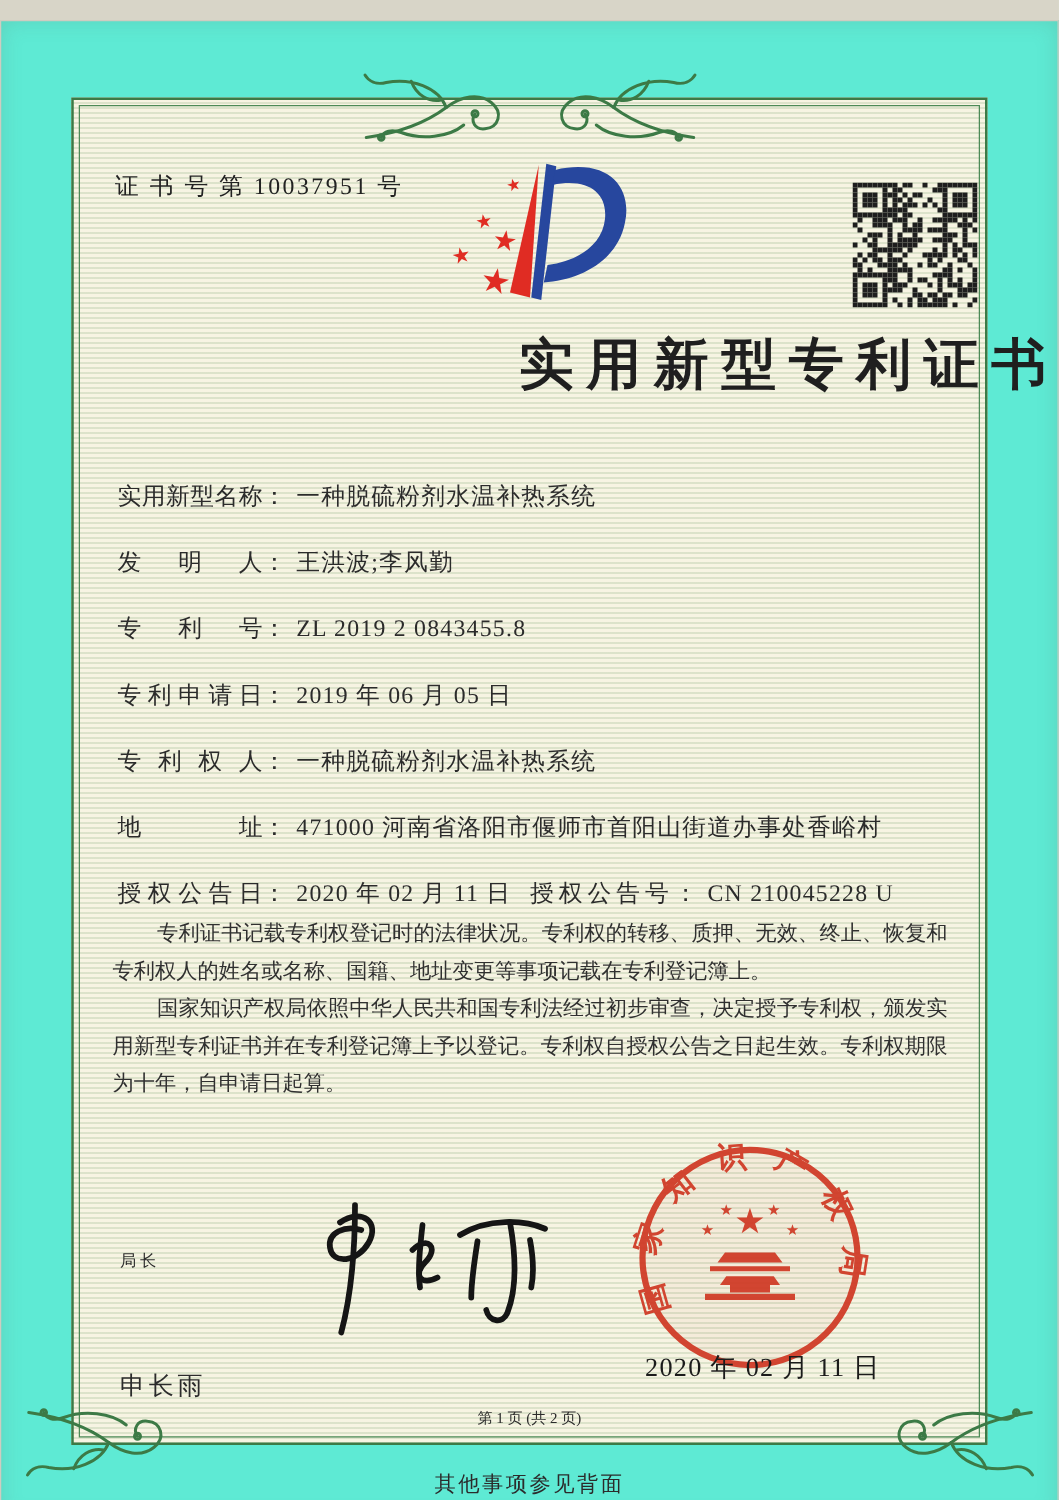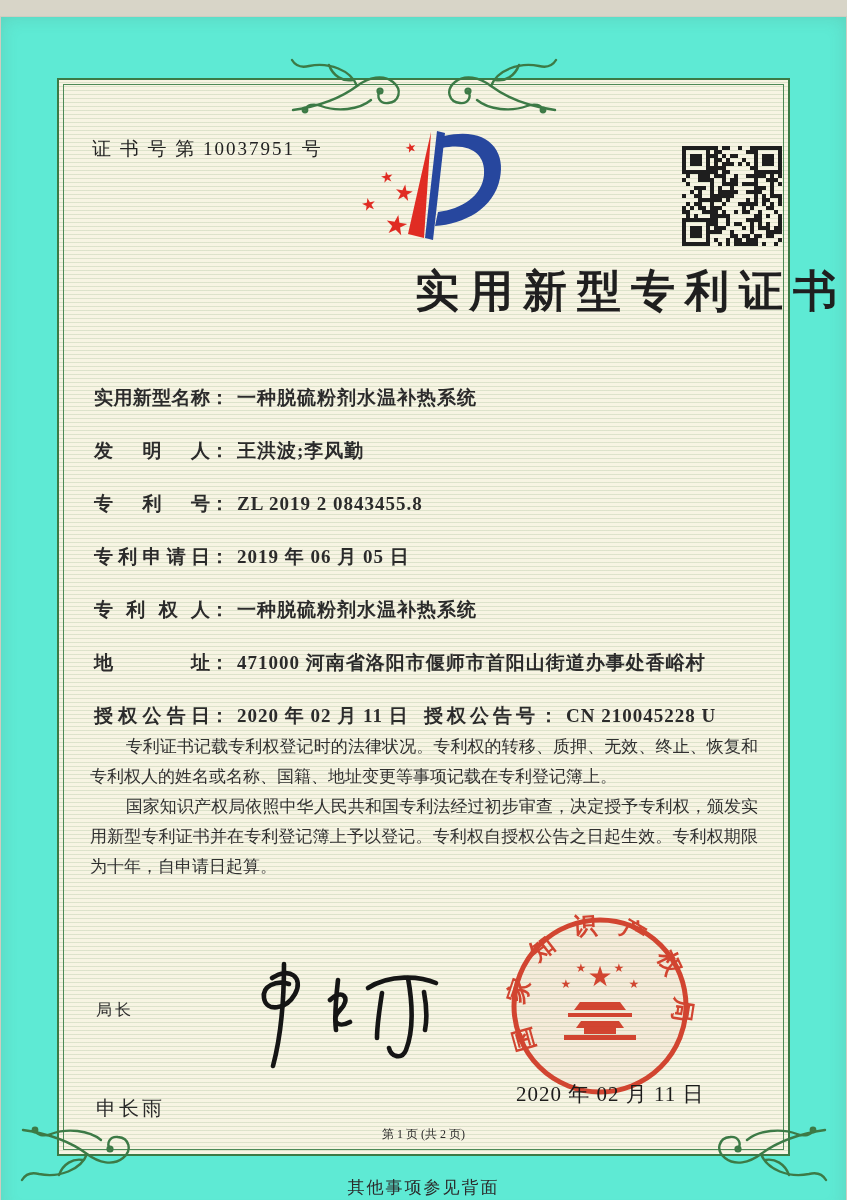--- a/index.html
+++ b/index.html
@@ -30,38 +30,38 @@
 
   .logo{position:absolute; left:332px; top:106px; width:180px; height:134px;}
   .qr{position:absolute; left:682px; top:130px; width:100px; height:100px;}
 
   .title{
     position:absolute; left:0; top:246px; width:847px; text-align:right;
     font-size:44px; font-weight:700; letter-spacing:10px; color:#1f1f1f;
   }
 
   .fields{position:absolute; left:94px; top:368px; width:680px; font-size:19px;}
-  .row{line-height:28px; margin-bottom:25px; white-space:nowrap;font-weight:bold;}
+  .row{line-height:28px; margin-bottom:25px; white-space:nowrap;}
   .flabel{
     display:inline-block; width:116px; text-align:justify; text-align-last:justify;
     vertical-align:top;
   }
   .fcolon{display:inline-block; margin-right:8px;}
   .fvalue{letter-spacing:1px;}
   .grant-row{position:relative;}
   .grant-right{position:absolute; left:330px; top:0; white-space:nowrap;}
   .grant-right .flabel{width:auto; text-align:right; text-align-last:auto; letter-spacing:4px;}
 
   .paras{
     position:absolute; left:90px; top:716px; width:668px;
     font-size:17px; line-height:30px; color:#303030; text-align:justify;
   }
   .paras p{margin:0; text-indent:2.1em;}
 
-  .signoff-title{position:absolute; left:96px; top:984px; font-size:16px; letter-spacing:3px;font-family:Liberation Serif, serif;}
+  .signoff-title{position:absolute; left:96px; top:984px; font-size:13px; letter-spacing:3px;font-family:Liberation Serif, serif;}
   .signoff-name{position:absolute; left:96px; top:1079px; font-size:20px; letter-spacing:3px;}
   .signature{position:absolute; left:210px; top:940px; width:240px; height:120px;}
 
   .seal{position:absolute; left:500px; top:898px; width:200px; height:188px; opacity:.92;}
   .seal-date{position:absolute; left:516px; top:1064px; font-size:21px; letter-spacing:1px; color:#1b1b1b;}
 
   .page-no{position:absolute; left:0; top:1110px; width:847px; text-align:center; font-size:12px; color:#2b2b2b;}
   .back-note{position:absolute; left:0; top:1160px; width:847px; text-align:center; font-size:17px; color:#2b2b2b; letter-spacing:2px;}
 </style>
 </head>

